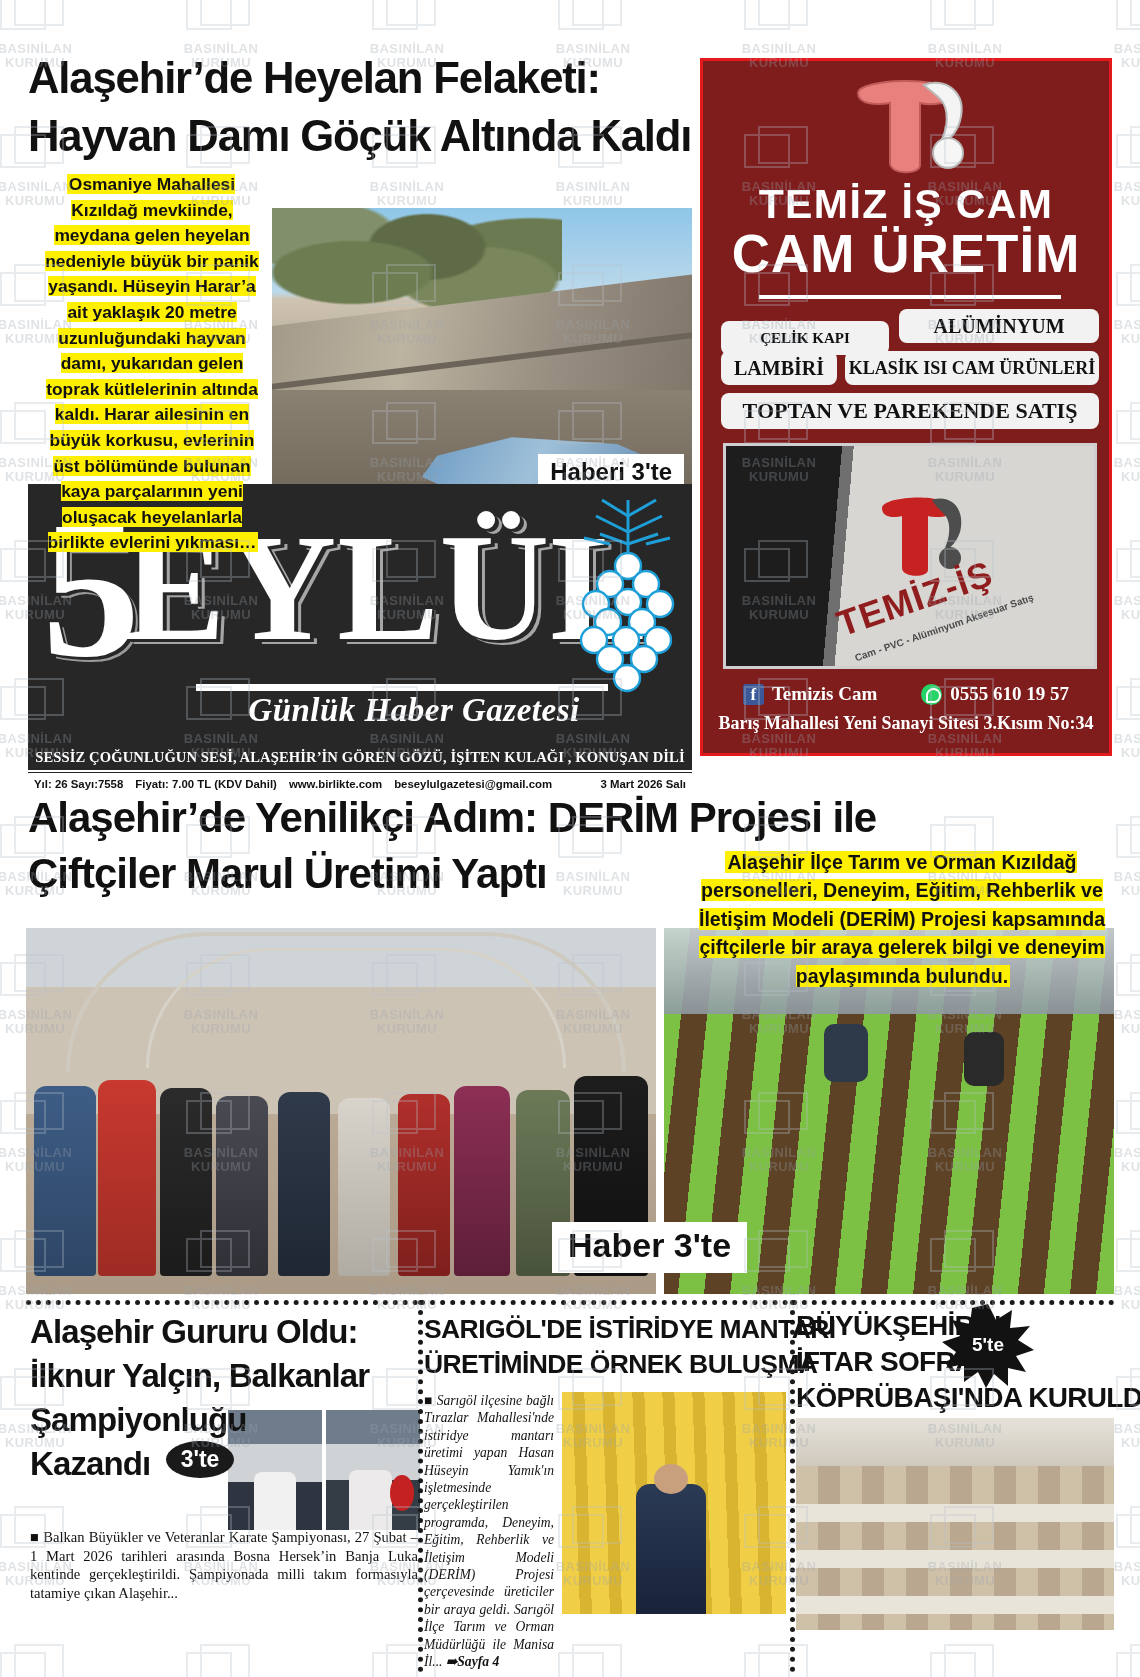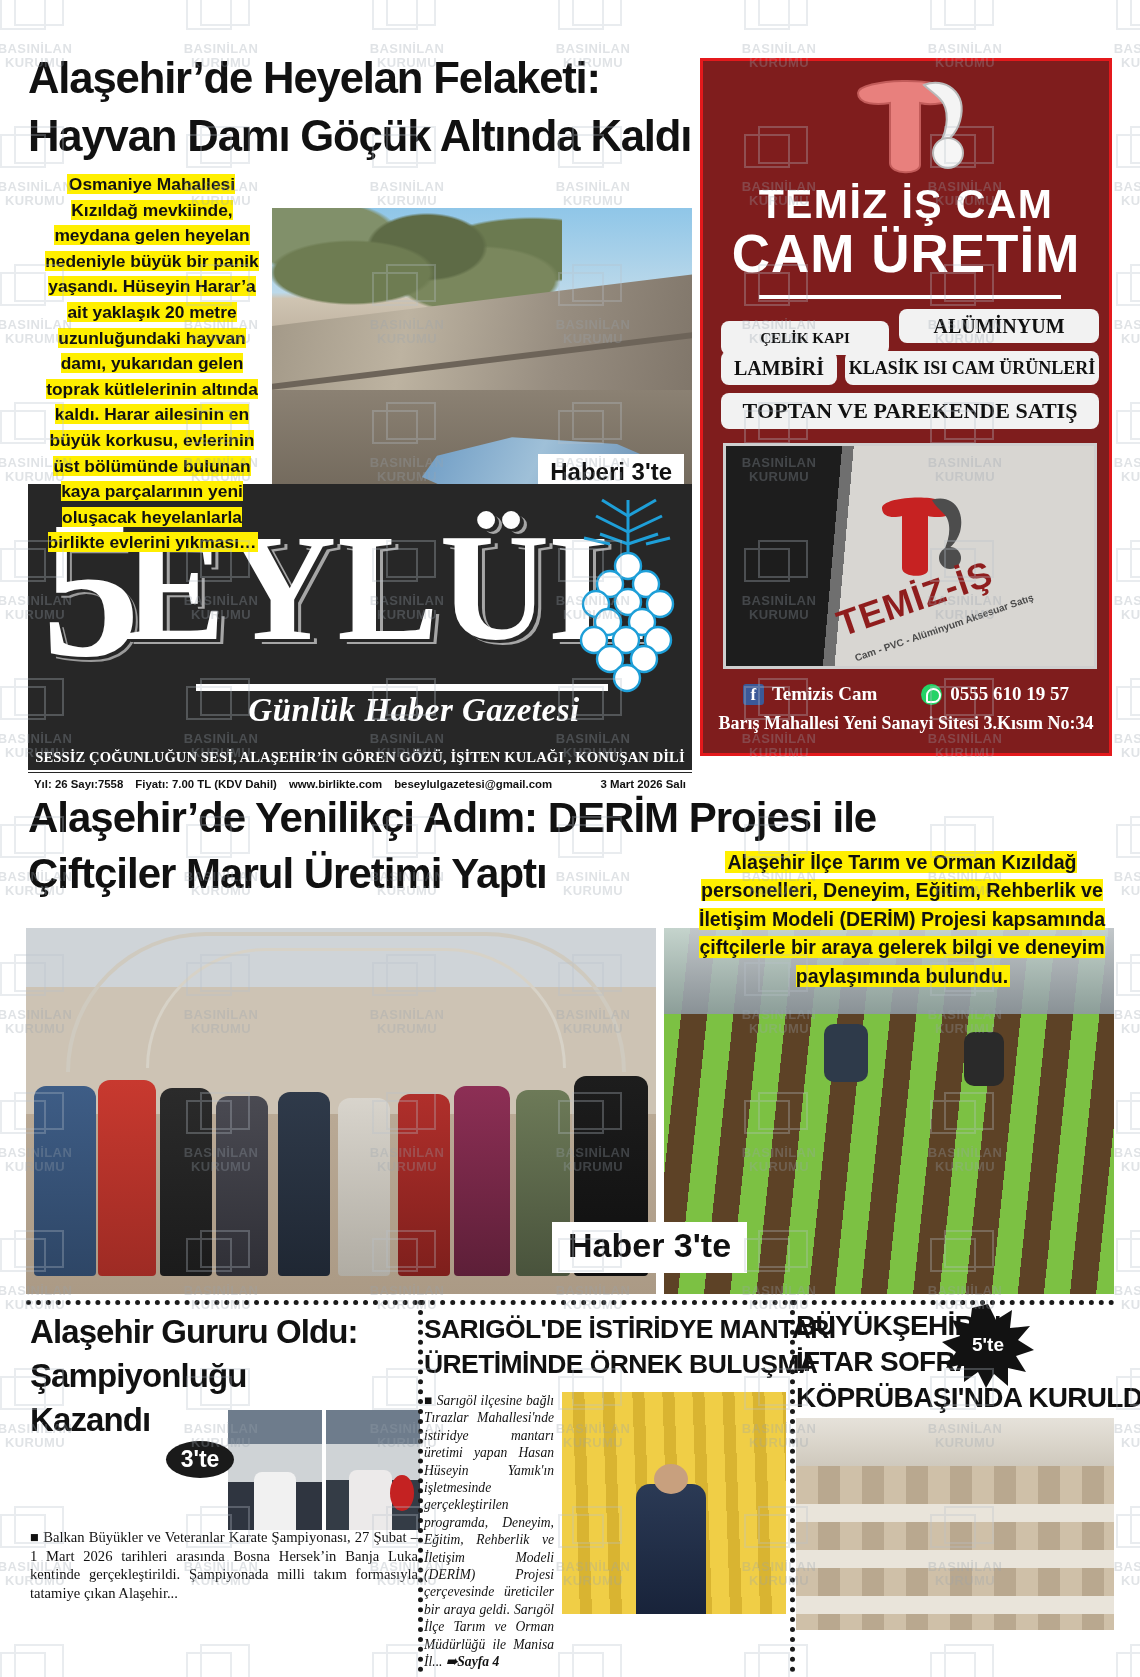--- a/index.html
+++ b/index.html
@@ -536,20 +536,21 @@
   <div id="s2-ref">Haber 3'te</div>
 
   <div class="dotrule" style="left:26px; top:1300px; width:392px;"></div>
   <div class="dotrule" style="left:420px; top:1300px; width:368px;"></div>
   <div class="dotrule" style="left:792px; top:1300px; width:322px;"></div>
   <div class="dotvert" style="left:418px; top:1300px; height:372px;"></div>
   <div class="dotvert" style="left:790px; top:1300px; height:372px;"></div>
 
   <div id="b1-head">
     <div class="l">Alaşehir Gururu Oldu:</div>
+    <div class="l">İlknur Yalçın, Balkanlar</div>
     <div class="l">Şampiyonluğu</div>
     <div class="l">Kazandı</div>
   </div>
   <div id="b1-badge">3'te</div>
   <div id="b1-photos">
     <div class="photo" style="flex:1;background:linear-gradient(#6e7c8c 0 28%,#cfd3d6 28% 60%,#2f3540 60% 100%)">
       <div class="sq" style="left:28%;top:52%;width:44%;height:48%;background:#f1f1f1;border-radius:8px 8px 0 0"></div>
     </div>
     <div class="photo" style="flex:1;background:linear-gradient(#6e7c8c 0 28%,#cfd3d6 28% 58%,#343c46 58% 100%)">
       <div class="sq" style="left:24%;top:50%;width:46%;height:50%;background:#eceaea;border-radius:8px 8px 0 0"></div>

